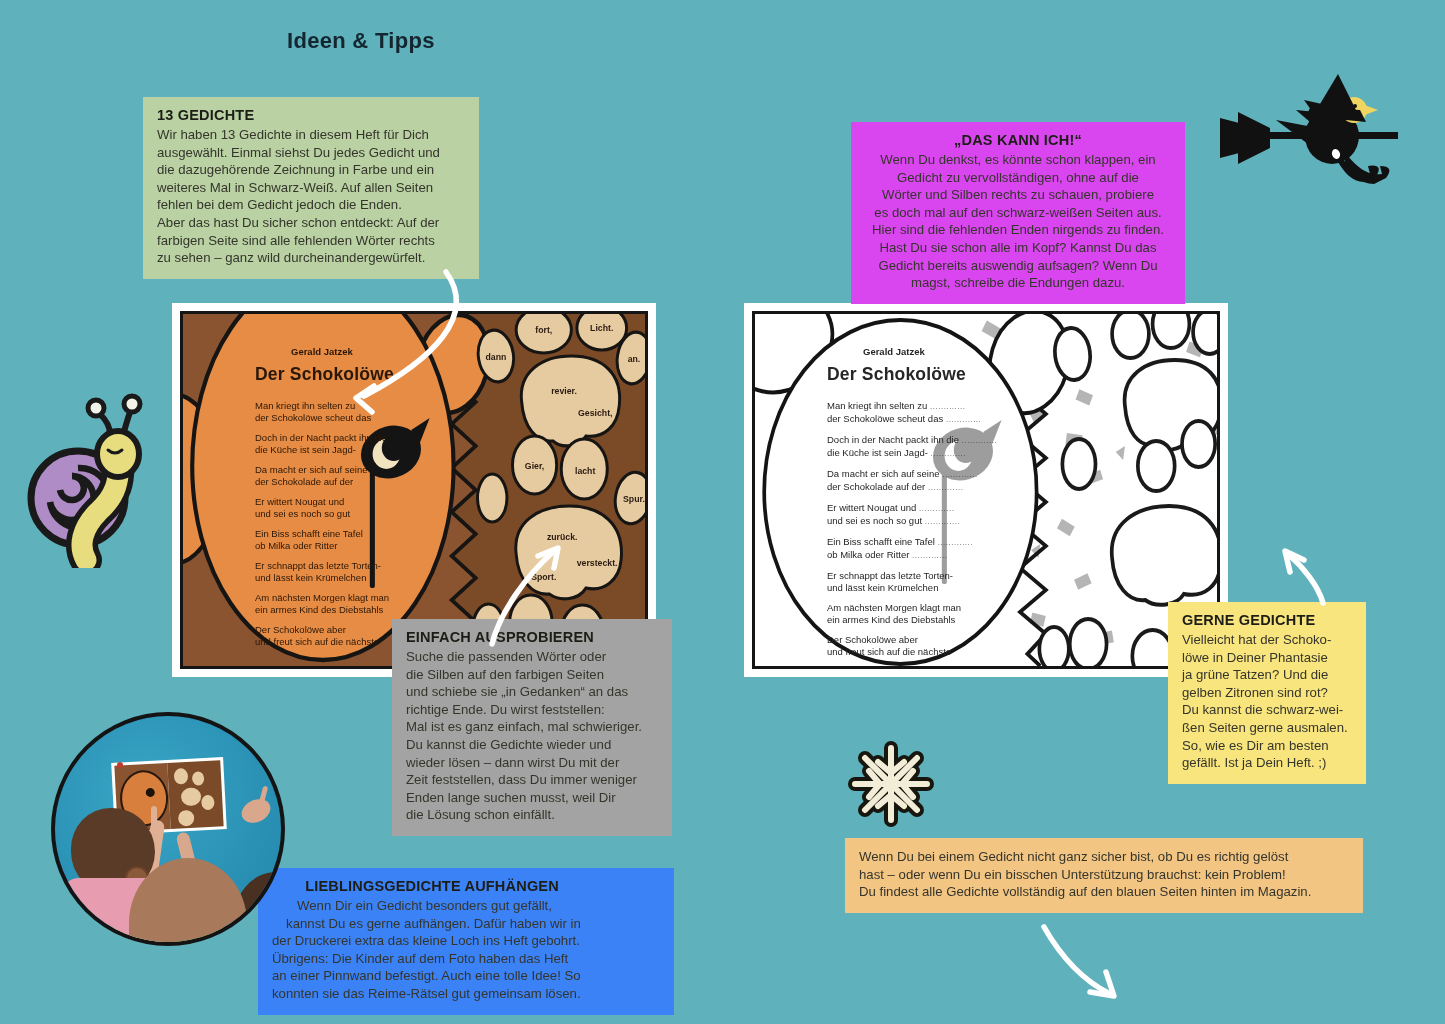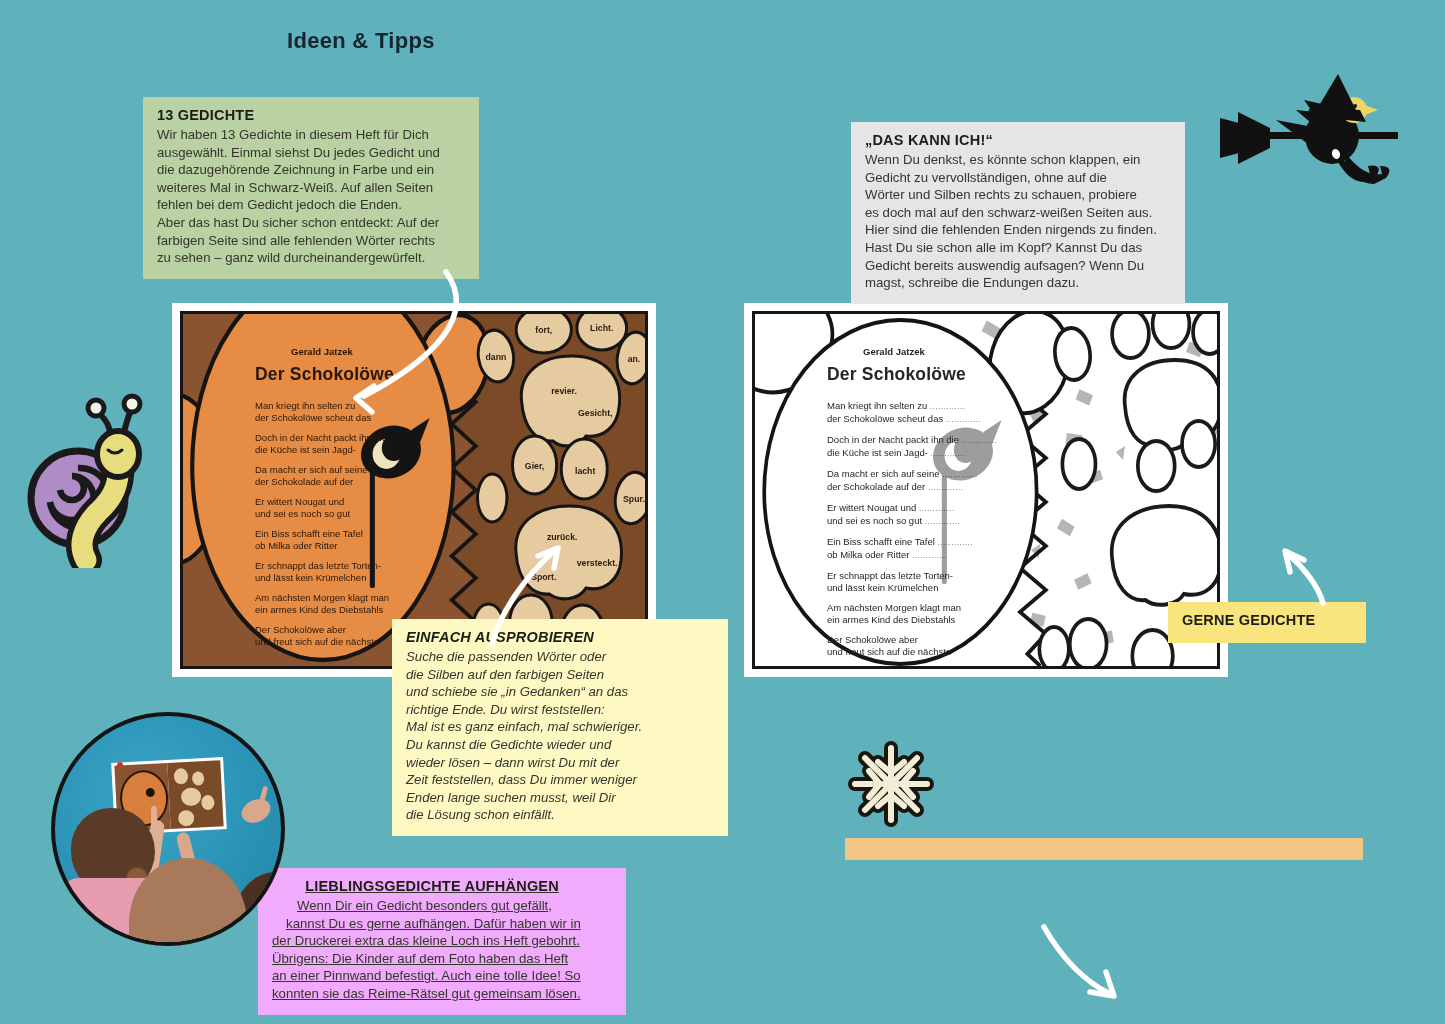--- a/index.html
+++ b/index.html
@@ -8,24 +8,24 @@
   .stage{position:relative;width:1445px;height:1024px;background:#5fb2bc;}
 
   .page-title{position:absolute;left:287px;top:28px;font-size:22px;font-weight:700;
               color:#142630;letter-spacing:.3px;}
 
   .box{position:absolute;padding:10px 14px 12px;box-sizing:border-box;color:#35352c;}
   .box h3{margin:0 0 3px;font-size:14.5px;font-weight:700;color:#1d1d17;letter-spacing:.2px;}
   .box p{margin:0;font-size:13.2px;line-height:17.6px;white-space:pre-line;}
 
   .box-green {left:143px;top:97px;width:336px;background:#b9d1a3;z-index:2;}
-  .box-blue  {left:851px;top:122px;width:334px;background:#e5e5e5;z-index:2;}
-  .box-purple{left:392px;top:619px;width:336px;background:#fef9c3;z-index:3;font-style:italic;}
+  .box-blue  {left:851px;top:122px;width:334px;background:#d946ef;z-index:2;text-align:center;}
+  .box-purple{left:392px;top:619px;width:280px;background:#a3a3a3;z-index:3;}
   .box-yellow{left:1168px;top:602px;width:198px;background:#f8e57d;z-index:3;}
-  .box-pink  {left:258px;top:868px;width:368px;background:#f0abfc;z-index:3;text-decoration:underline;}
+  .box-pink  {left:258px;top:868px;width:416px;background:#3b82f6;z-index:3;}
   .box-orange{left:845px;top:838px;width:518px;background:#f3c583;z-index:2;}
 
   .pink-spacer{float:left;width:55px;height:95px;
                shape-outside:circle(132px at -92px -42px);}
 
   .mag-page{position:absolute;top:303px;width:484px;height:374px;background:#fff;
             padding:8px;box-sizing:border-box;z-index:1;}
   .mag-left{left:172px;} .mag-right{left:744px;}
   .mag-inner{position:relative;width:100%;height:100%;border:3px solid #151515;
              box-sizing:border-box;overflow:hidden;}
@@ -311,34 +311,45 @@
 Mal ist es ganz einfach, mal schwieriger.
 Du kannst die Gedichte wieder und
 wieder lösen – dann wirst Du mit der
 Zeit feststellen, dass Du immer weniger
 Enden lange suchen musst, weil Dir
 die Lösung schon einfällt.</p>
   </div>
 
   <div class="box box-yellow">
     <h3>GERNE GEDICHTE</h3>
+    <p>Vielleicht hat der Schoko-
+löwe in Deiner Phantasie
+ja grüne Tatzen? Und die
+gelben Zitronen sind rot?
+Du kannst die schwarz-wei-
+ßen Seiten gerne ausmalen.
+So, wie es Dir am besten
+gefällt. Ist ja Dein Heft. ;)</p>
   </div>
 
   <div class="box box-pink">
     <div class="pink-spacer"></div>
     <h3>LIEBLINGSGEDICHTE AUFHÄNGEN</h3>
     <p>Wenn Dir ein Gedicht besonders gut gefällt,
 kannst Du es gerne aufhängen. Dafür haben wir in
 der Druckerei extra das kleine Loch ins Heft gebohrt.
 Übrigens: Die Kinder auf dem Foto haben das Heft
 an einer Pinnwand befestigt. Auch eine tolle Idee! So
 konnten sie das Reime-Rätsel gut gemeinsam lösen.</p>
   </div>
 
   <div class="box box-orange">
+    <p>Wenn Du bei einem Gedicht nicht ganz sicher bist, ob Du es richtig gelöst
+hast – oder wenn Du ein bisschen Unterstützung brauchst: kein Problem!
+Du findest alle Gedichte vollständig auf den blauen Seiten hinten im Magazin.</p>
   </div>
 
   <svg class="sprite" style="left:1218px;top:70px;" width="180" height="120" viewBox="0 0 180 120">
     <polygon points="2,48 48,60 48,76 2,88" fill="#111111"></polygon>
     <polygon points="20,42 52,58 52,78 20,94" fill="#111111"></polygon>
     <rect x="44" y="62" width="136" height="7" fill="#111111"></rect>
     <polygon points="58,50 100,58 90,74" fill="#111111"></polygon>
     <ellipse cx="114" cy="66" rx="27" ry="28" fill="#111111"></ellipse>
     <circle cx="136" cy="40" r="13" fill="#f0d560"></circle>
     <polygon points="144,34 160,40 144,46" fill="#f0d560"></polygon>

